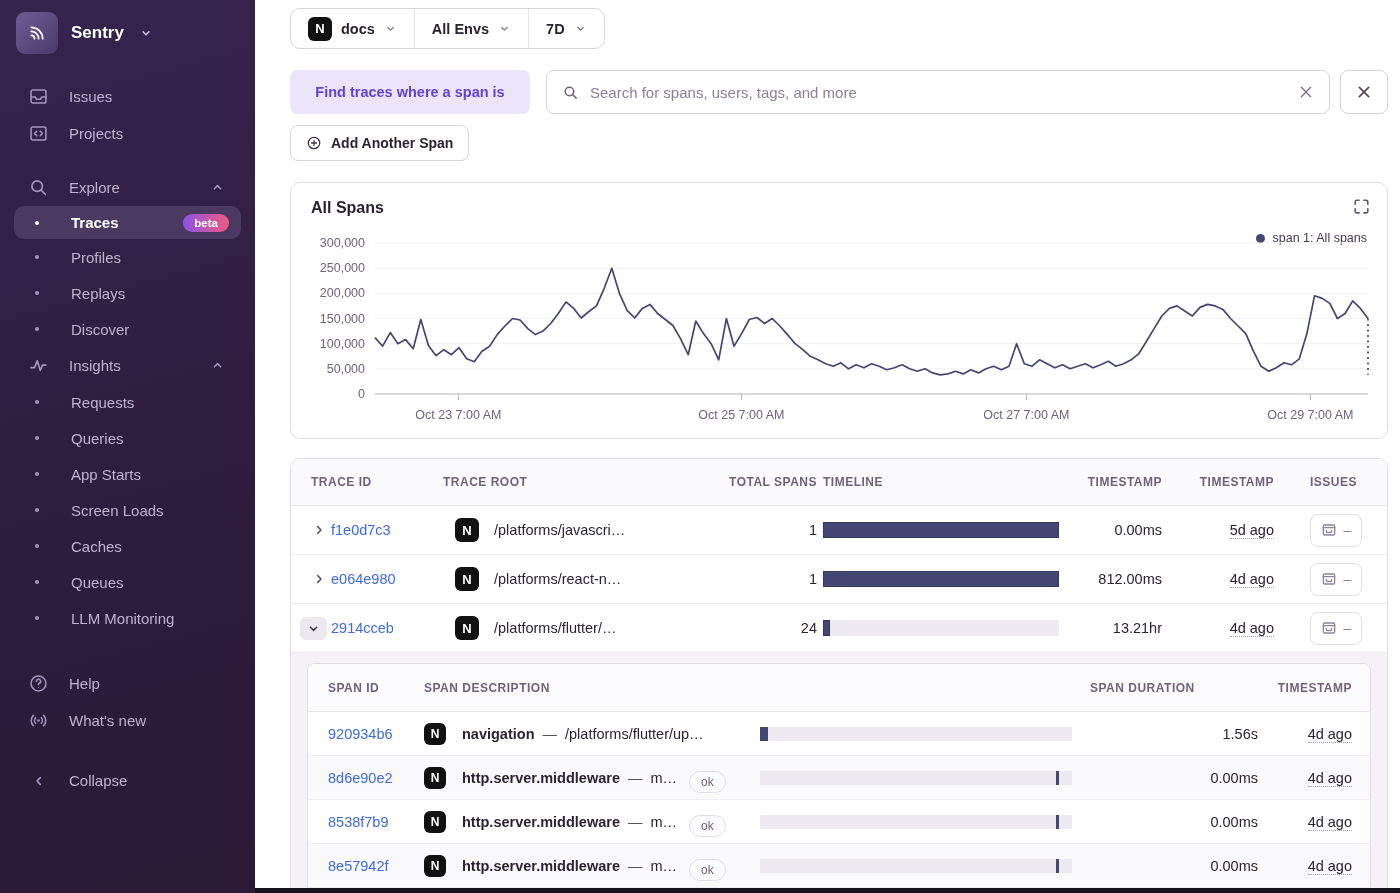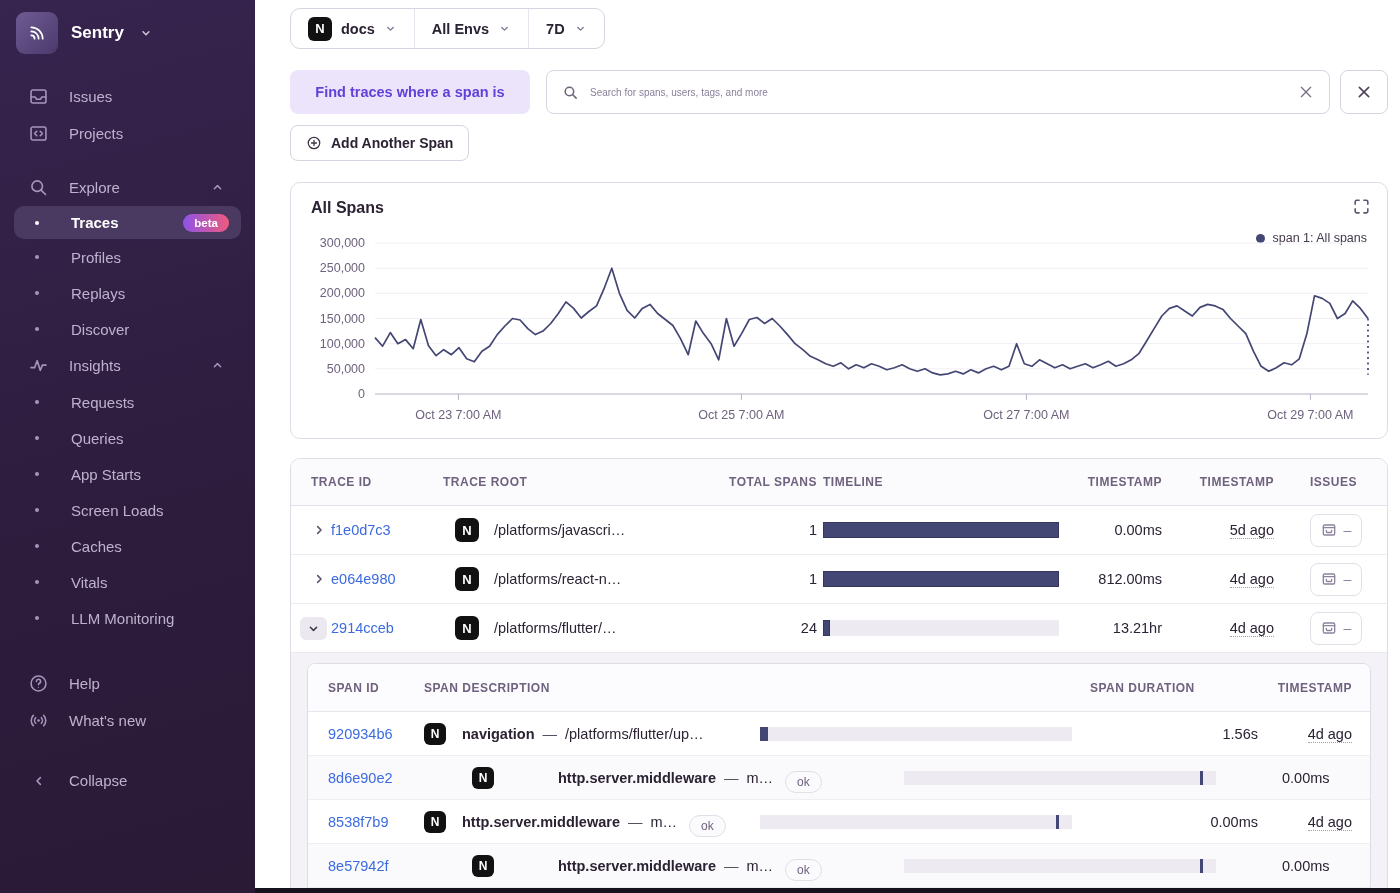--- a/index.html
+++ b/index.html
@@ -51,21 +51,21 @@
   .n-22 { width:22px; height:22px; font-size:12px; }
 
   
   .find-pill { position:absolute; left:290px; top:70px; width:240px; height:44px; background:#ebe4fa;
     border-radius:8px; color:#6341d6; font-weight:700; font-size:14.5px;
     display:flex; align-items:center; justify-content:center; cursor:pointer; }
   .searchbox { position:absolute; left:546px; top:70px; width:784px; height:44px;
     border:1px solid #d9d2e0; border-radius:8px; background:#fff;
     display:flex; align-items:center; padding:0 15px; gap:11px; }
   .searchbox .sicon { width:17px; height:17px; color:#71637e; }
-  .searchbox input { flex:1; border:none; outline:none; font-size:10px; color:#2b2233;
+  .searchbox input { flex:1; border:none; outline:none; font-size:15px; color:#2b2233;
     font-family:"Liberation Sans",sans-serif; background:transparent; }
   .searchbox input::placeholder { color:#8a7f99; }
   .clear-x { width:16px; height:16px; color:#7b7089; cursor:pointer; }
   .close-btn { position:absolute; left:1340px; top:70px; width:48px; height:44px;
     border:1px solid #d9d2e0; border-radius:8px; background:#fff; display:flex;
     align-items:center; justify-content:center; color:#4e4359; cursor:pointer; }
   .close-btn .icon { width:16px; height:16px; }
   .add-span { position:absolute; left:290px; top:125px; height:36px; padding:0 15px;
     border:1px solid #d9d2e0; border-radius:8px; display:flex; align-items:center; gap:9px;
     font-weight:700; font-size:14px; background:#fff; cursor:pointer; }
@@ -115,21 +115,21 @@
   .nested { background:#f4f2f7; padding:10px 16px 0; height:100%; }
   .span-table { background:#fff; border:1px solid #e0dce5; border-radius:8px 8px 0 0; overflow:hidden; }
   .s-grid { display:grid; grid-template-columns:116px 38px 298px 330px 1fr 112px; align-items:center; }
   .s-head { height:48px; background:#fcfbfd; border-bottom:1px solid #e9e5ee; color:#6f627e;
     font-size:12px; font-weight:700; letter-spacing:.5px; }
   .s-id-h { padding-left:20px; }
   .s-desc-h { grid-column:2/4; }
   .s-right-h { text-align:left; }
   .s-ts-h { text-align:right; padding-right:18px; }
   .s-row { height:44px; border-bottom:1px solid #f0edf3; background:#fff; cursor:pointer; }
-  .s-row.alt { background:#faf9fb;gap:48px; }
+  .s-row.alt { background:#faf9fb; }
   .s-id { padding-left:20px; }
   .s-desc { display:flex; align-items:center; gap:8px; font-size:14.5px; min-width:0; }
   .s-op { font-weight:700; }
   .s-sep { color:#57505f; }
   .s-dtext { overflow:hidden; white-space:nowrap; }
   .ok-pill { font-size:12px; color:#6f627e; border:1px solid #e3dfe8; background:#fbfafc;
     border-radius:11px; padding:3px 11px; margin-left:4px;margin-top:8px; }
   .s-track { width:312px; height:14px; background:#edeaf1; position:relative; }
   .s-bar { position:absolute; top:0; height:100%; background:#444674; }
   .s-right { text-align:right; font-size:14.5px; }
@@ -235,21 +235,21 @@
       <div class="nav-sub">
         <span class="bullet"></span>
         <span class="label">Screen Loads</span>
       </div>
       <div class="nav-sub">
         <span class="bullet"></span>
         <span class="label">Caches</span>
       </div>
       <div class="nav-sub">
         <span class="bullet"></span>
-        <span class="label">Vitals</span>
+        <span class="label">Queues</span>
       </div>
       <div class="nav-sub">
         <span class="bullet"></span>
         <span class="label">LLM Monitoring</span>
       </div>
       <div class="nav-footer">
         <div class="nav-item">
           <span class="icon mainicon" style="width: 21px; height: 21px;">
             <svg viewBox="0 0 24 24" fill="none" stroke="currentColor" stroke-width="1.8" stroke-linecap="round">
               <circle cx="12" cy="12" r="8.5"></circle>

